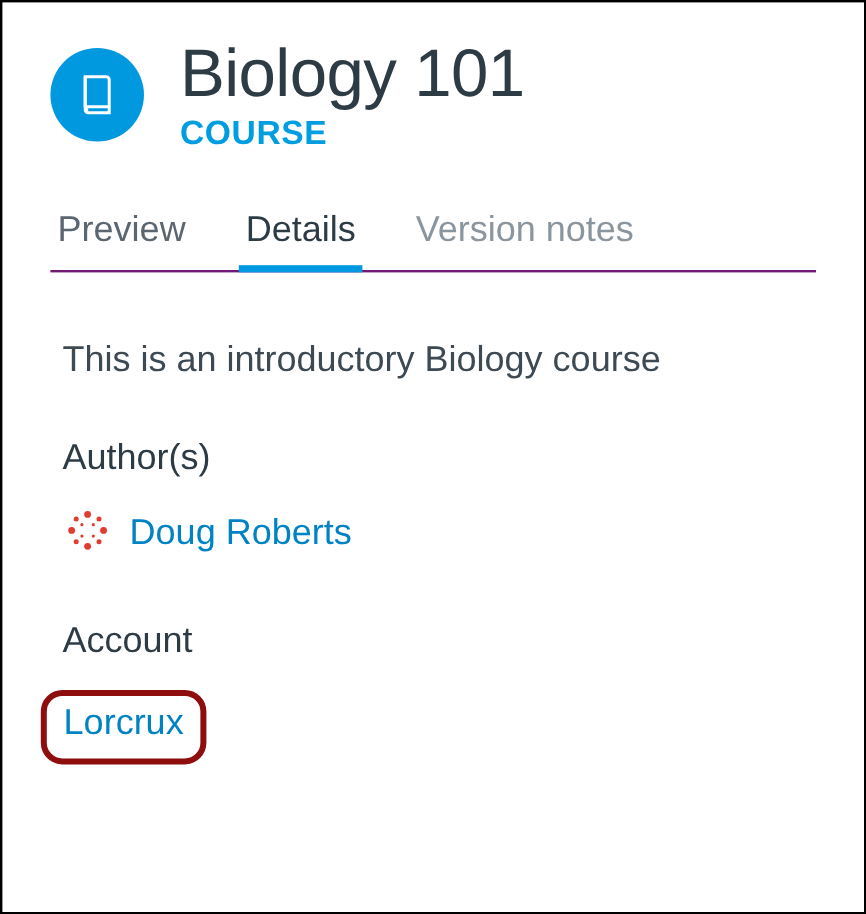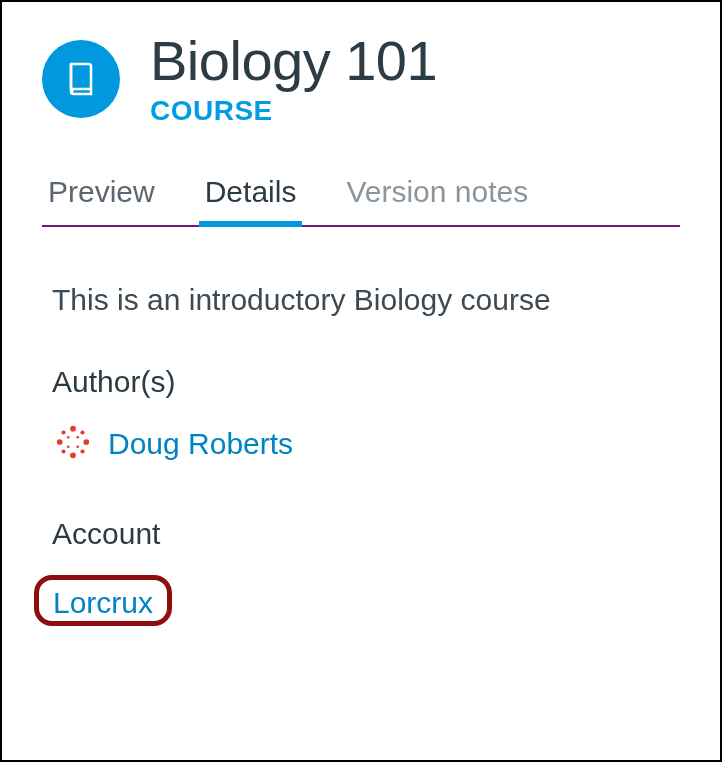--- a/index.html
+++ b/index.html
@@ -108,21 +108,21 @@
       font-size: 30px;
       color: #0083c4;
       text-decoration: none;
       cursor: pointer;
       display: inline-block;
     }
     .highlight-ring {
       display: inline-block;
       border: 5px solid #8e0d0d;
       border-radius: 18px;
-      padding: 6px 14px 1px 14px;
+      padding: 6px 14px 12px 14px;
       margin-left: -18px;
     }
   </style>
 </head>
 <body>
 
 <div class="panel">
 
   <div class="header">
     <div class="course-icon-wrap">

